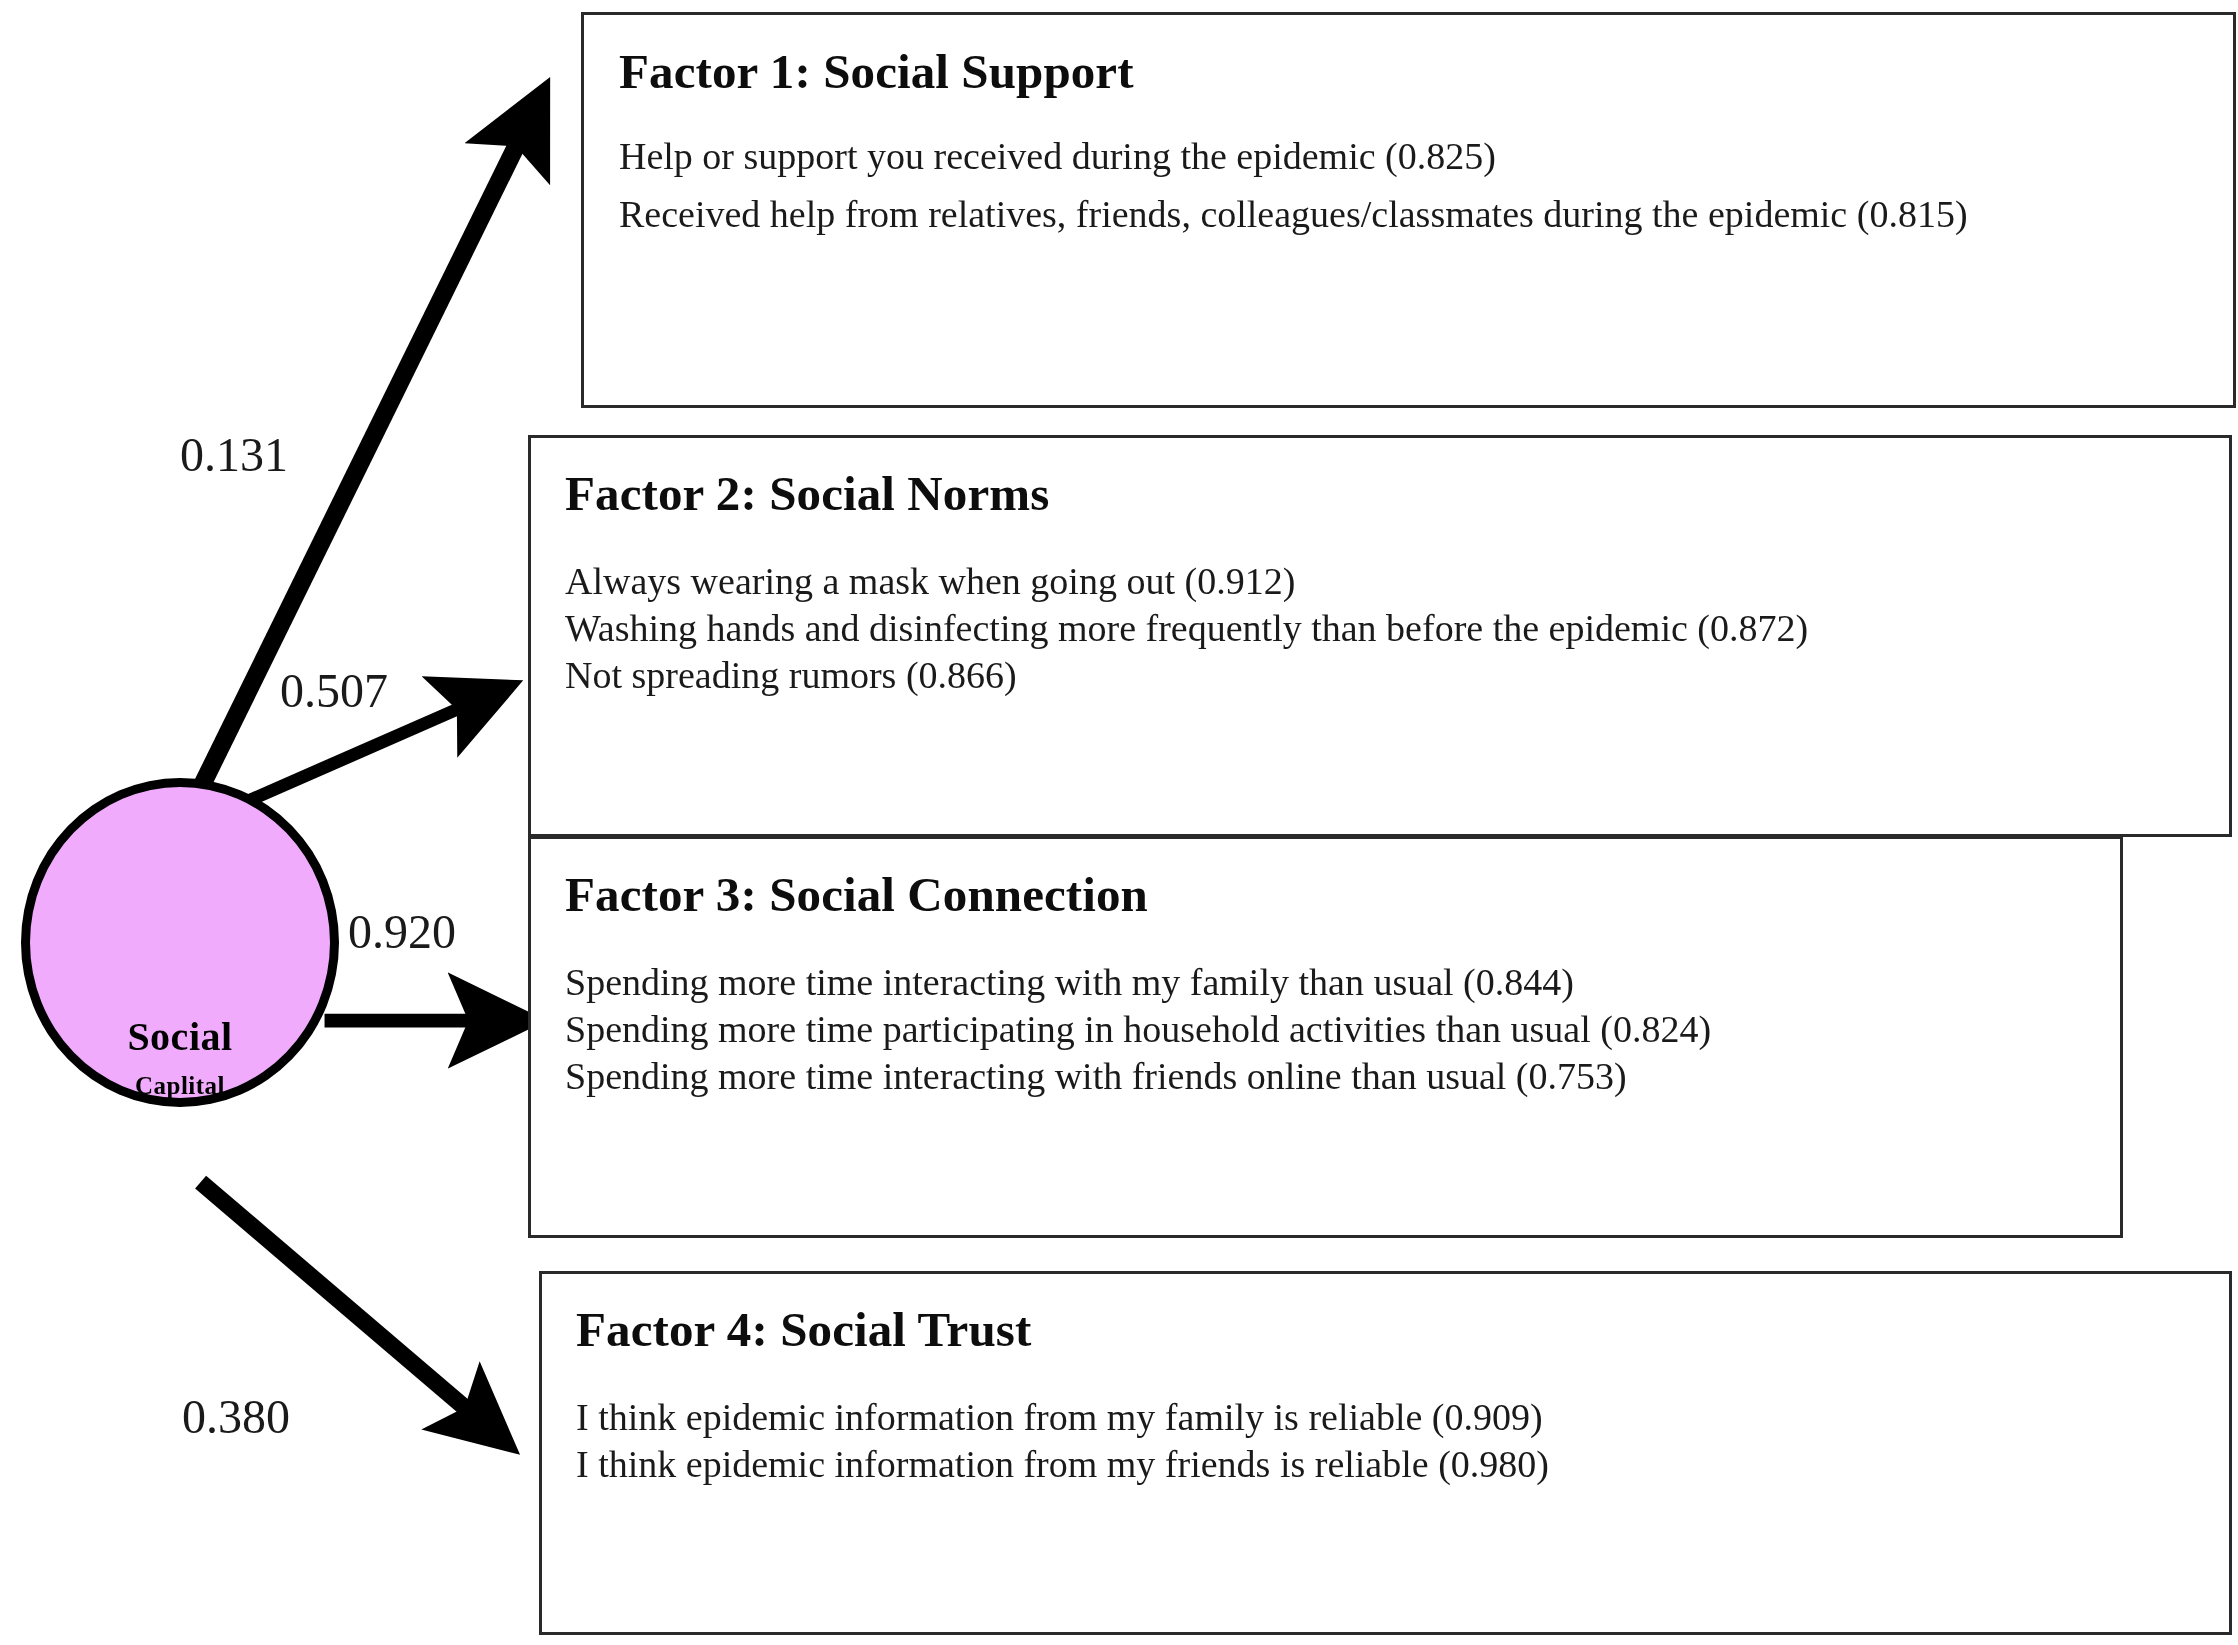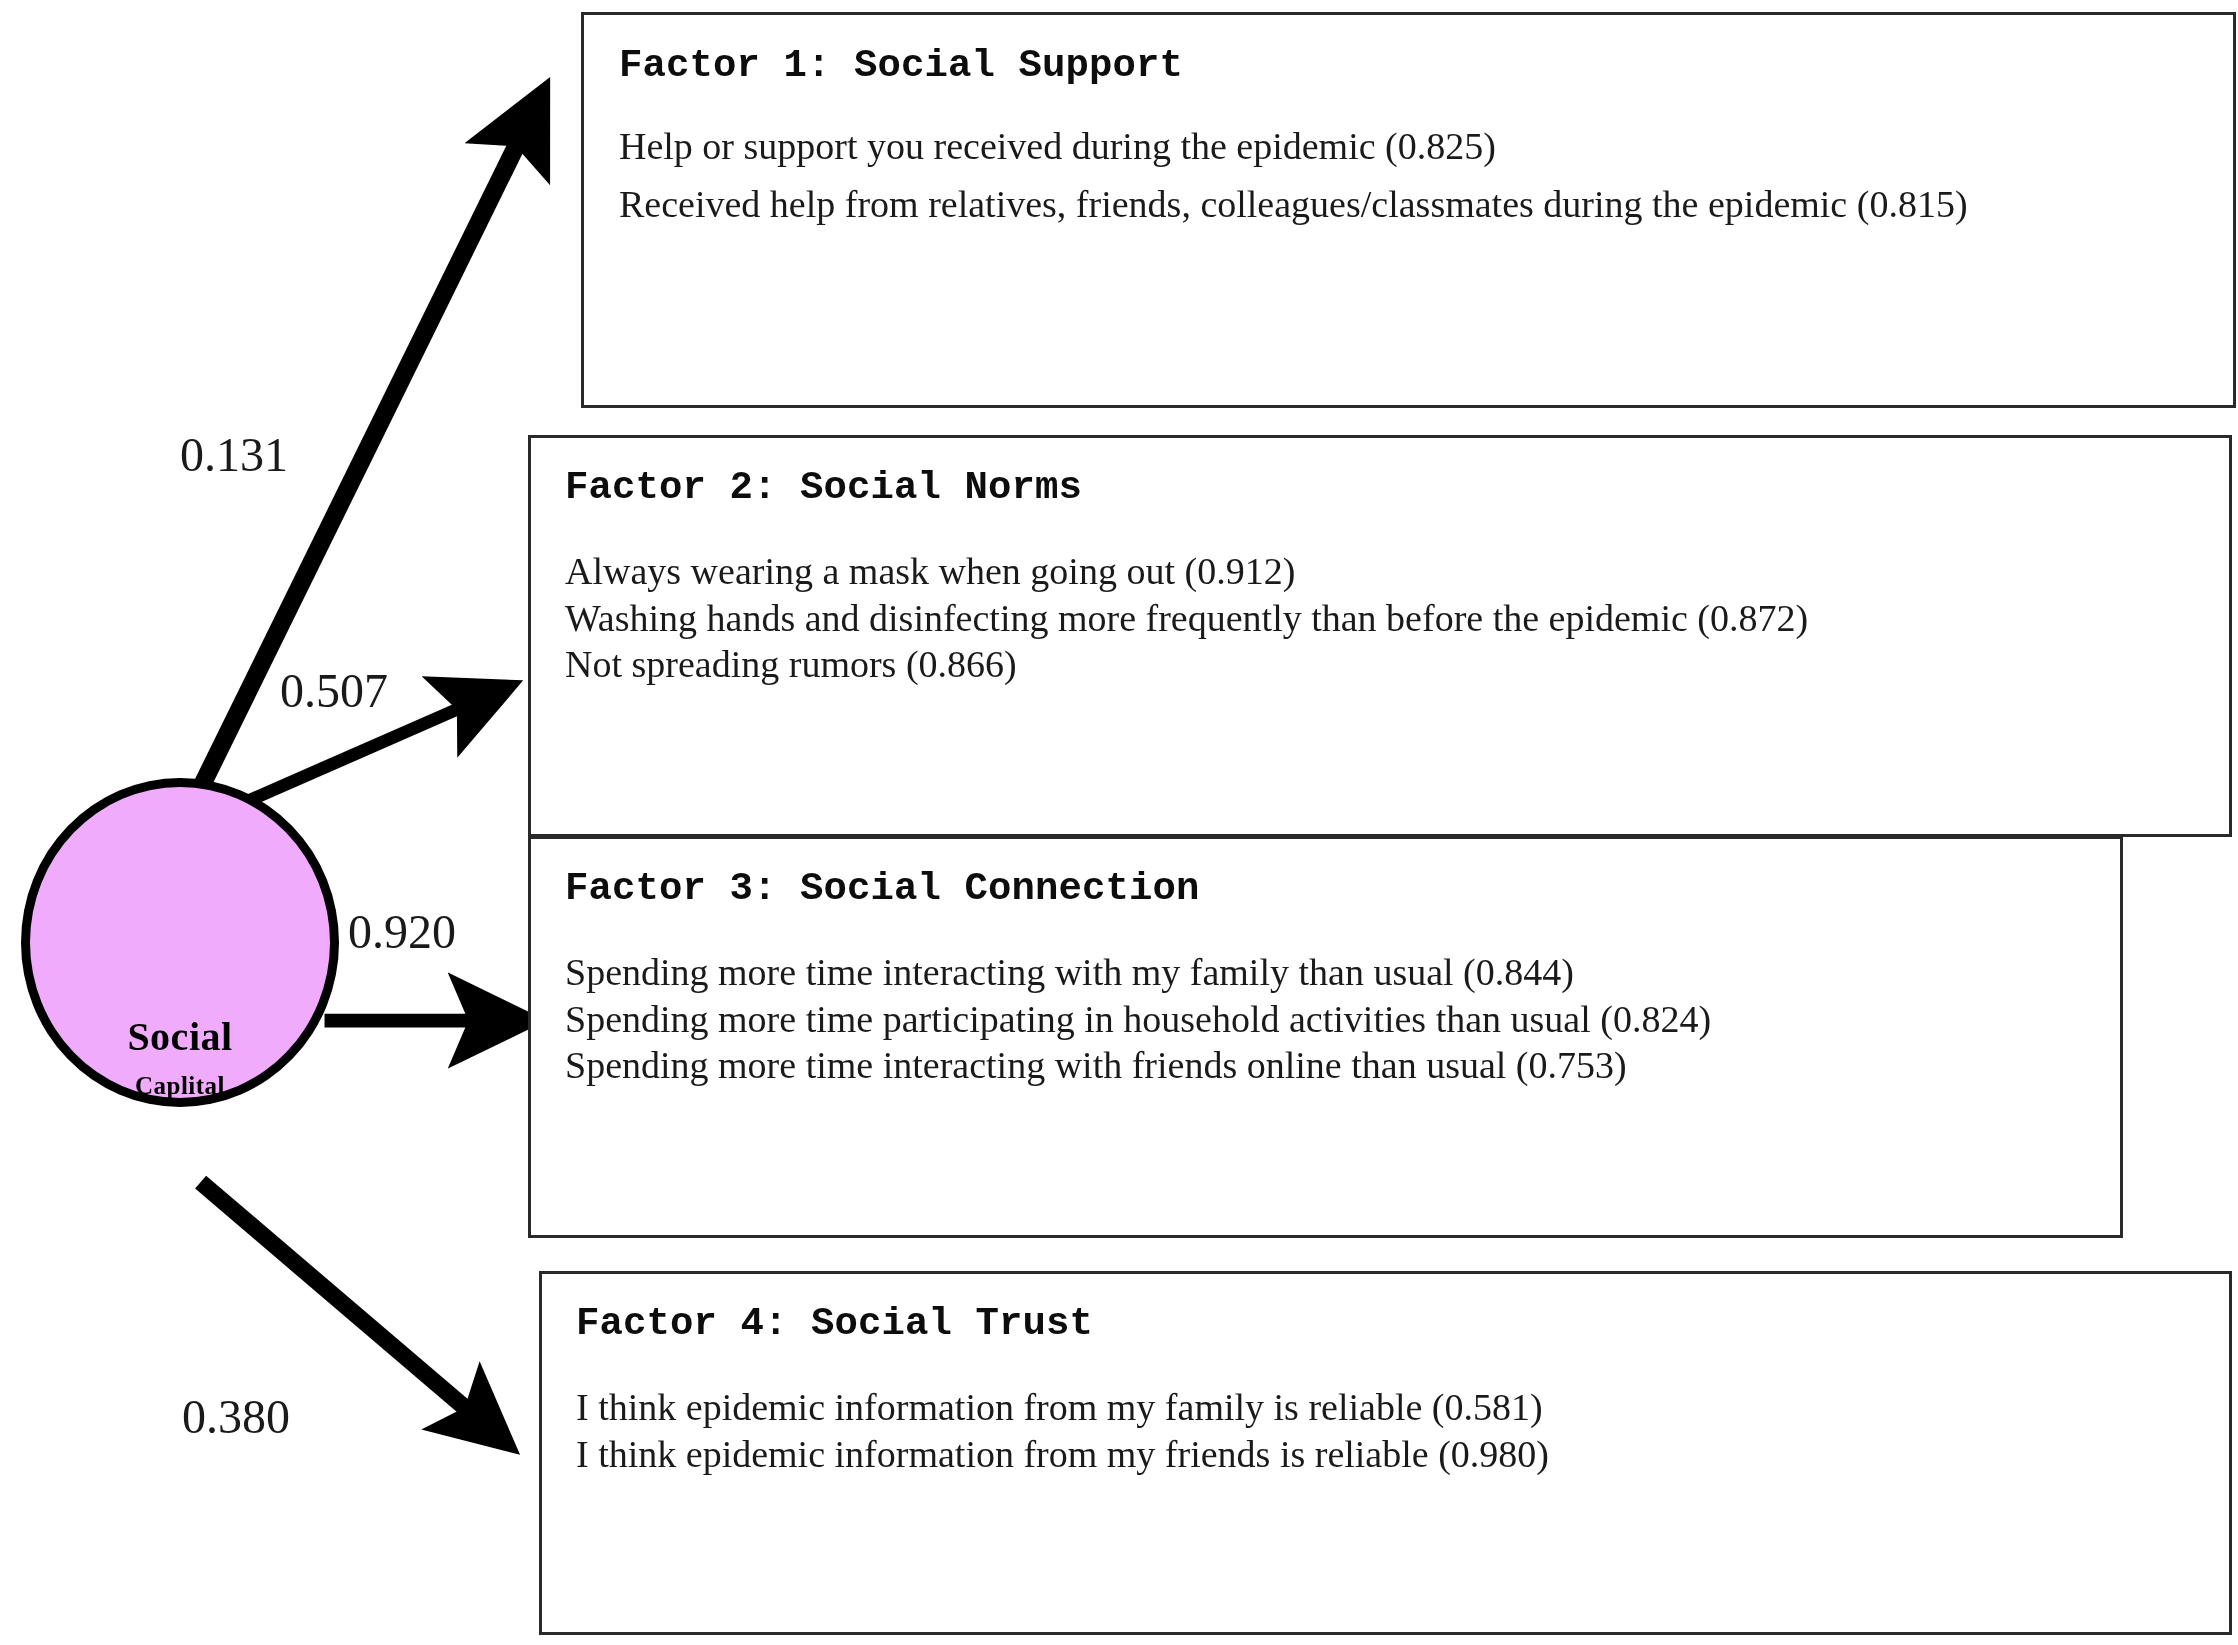--- a/index.html
+++ b/index.html
@@ -27,25 +27,24 @@
   
   .factor-box {
     position: absolute;
     box-sizing: border-box;
     background: #ffffff;
     border: 3.2px solid #2a2a2a;
     padding: 0;
   }
   .factor-title {
     font-weight: bold;
-    font-size: 39px;
+    font-size: 49px;
     line-height: 1.05;
     color: #0d0d0d;
     letter-spacing: 0.1px;
-    font-family: Liberation Mono, monospace;
   }
   .factor-item {
     font-size: 38px;
     line-height: 1.06;
     color: #1a1a1a;
   }
   .items-loose .factor-item { margin-top: 18px; }
   .items-tight .factor-item { margin-top: 6.4px; }
   .justify { text-align: justify; text-align-last: left; }
 
@@ -155,20 +154,20 @@
         <div class="factor-item">Spending more time participating in household activities than usual (0.824)</div>
         <div class="factor-item">Spending more time interacting with friends online than usual (0.753)</div>
       </div>
     </div>
   </div>
 
   <div class="factor-box" id="box4" style="left:539px; top:1271px; width:1693px; height:364px; z-index:2;">
     <div style="padding:30px 31px 0 34px;">
       <div class="factor-title">Factor 4: Social Trust</div>
       <div class="items-tight" style="margin-top:42px;">
-        <div class="factor-item" style="margin-top:0;">I think epidemic information from my family is reliable (0.581)</div>
+        <div class="factor-item" style="margin-top:0;">I think epidemic information from my family is reliable (0.909)</div>
         <div class="factor-item">I think epidemic information from my friends is reliable (0.980)</div>
       </div>
     </div>
   </div>
 
 </div>
 
 
 </body></html>

